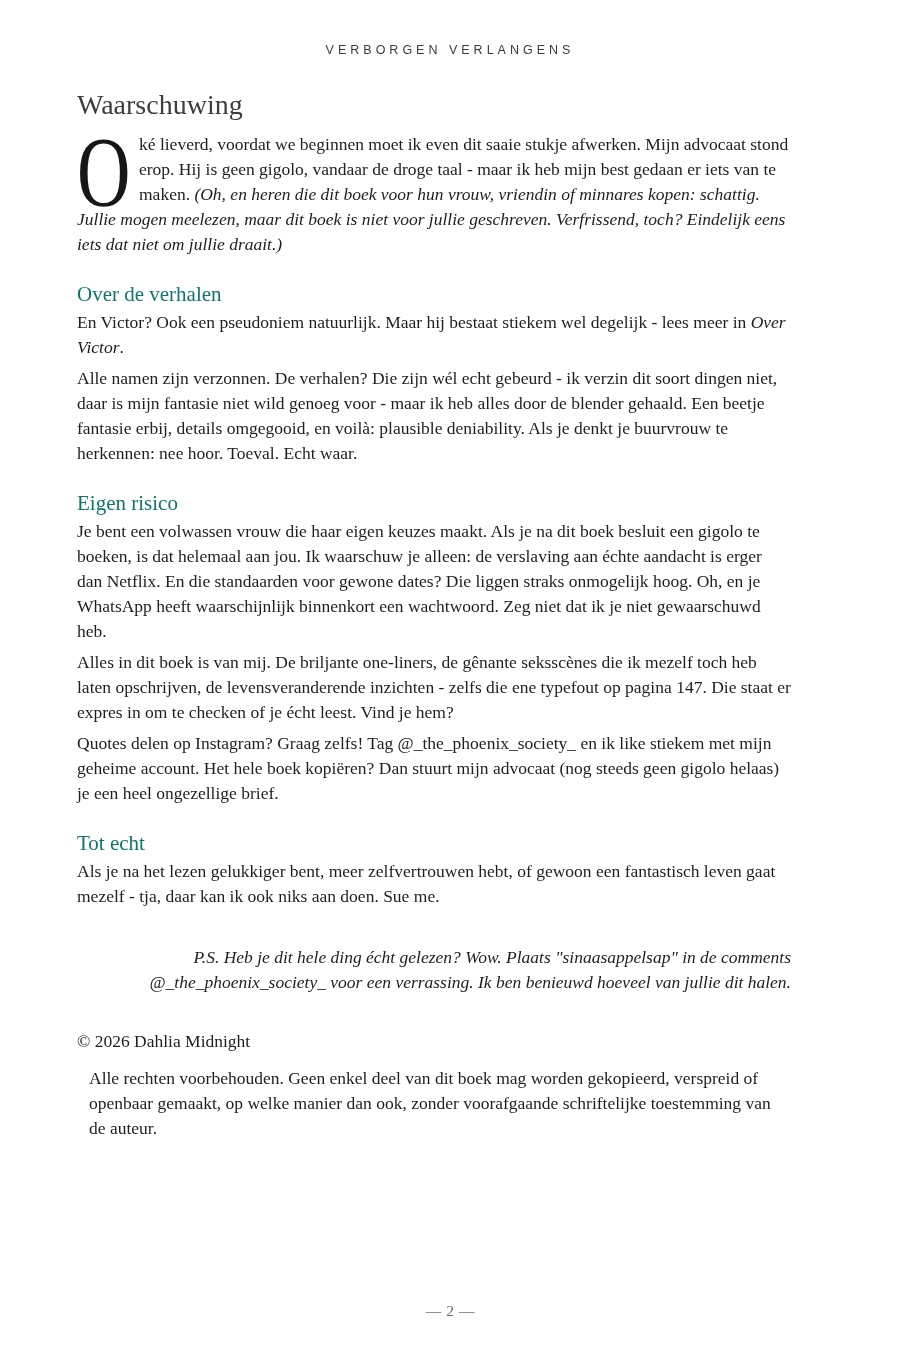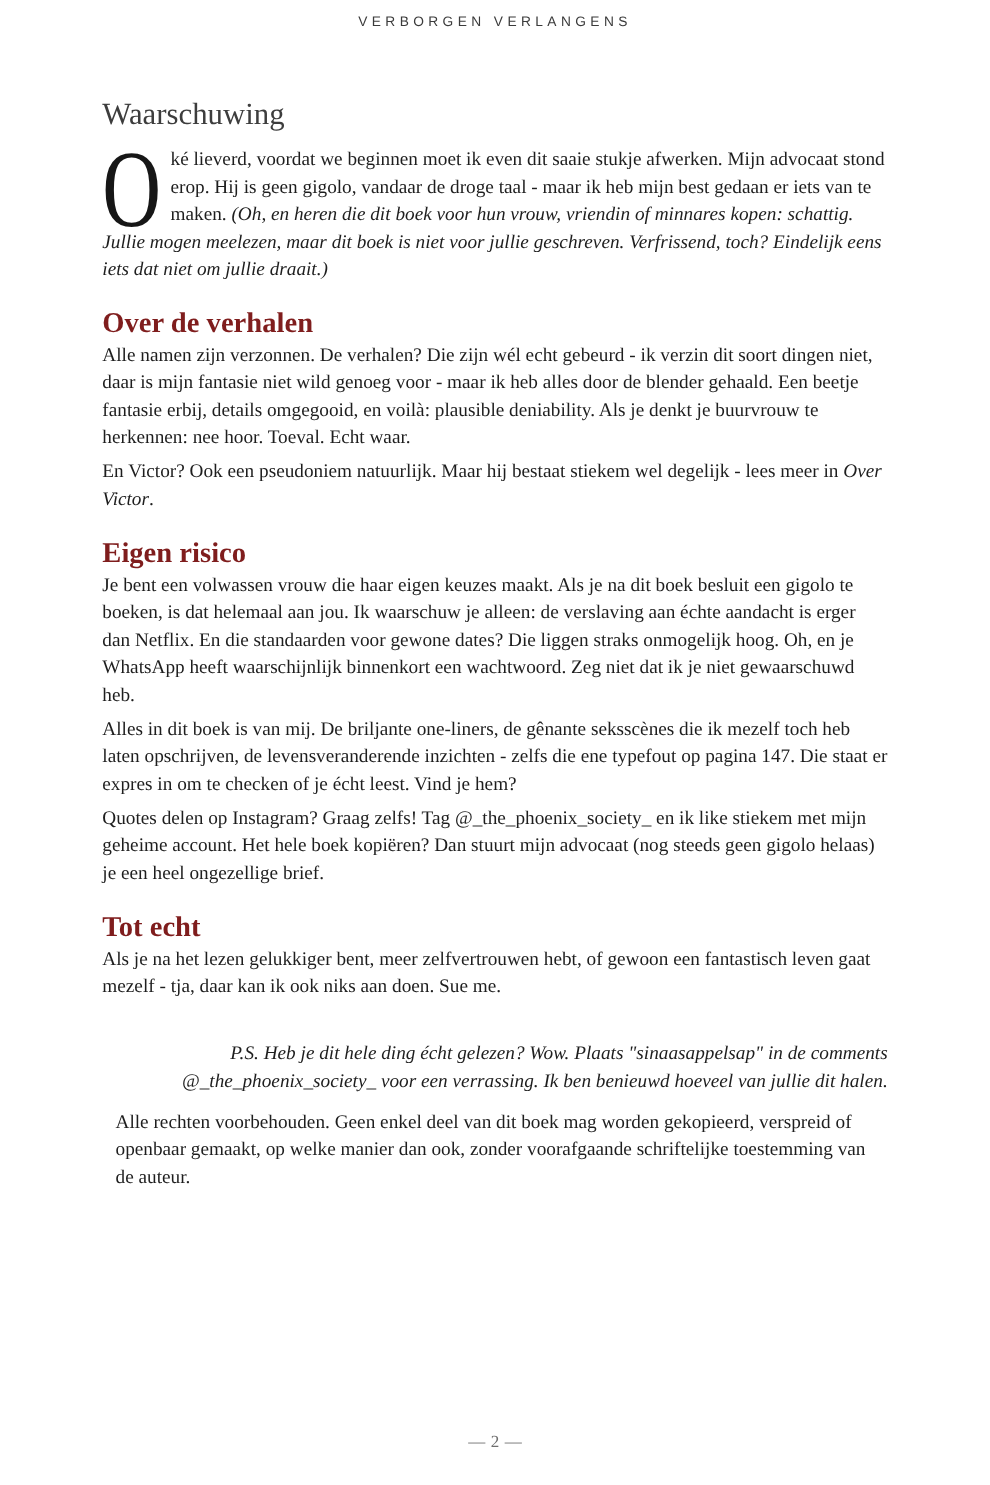--- a/index.html
+++ b/index.html
@@ -12,51 +12,51 @@
     position: relative;
     width: 900px;
     height: 1350px;
     background: #ffffff;
     font-family: "Liberation Serif", serif;
     overflow: hidden;
     margin: 0 auto;
   }
   .running-header {
     position: absolute;
-    top: 12px;
+    top: 42px;
     left: 0;
     right: 0;
     text-align: center;
     font-family: "Liberation Sans", sans-serif;
     font-size: 12.5px;
     line-height: 16px;
     letter-spacing: 4px;
     color: #3b3b3b;
   }
   .content {
     position: absolute;
     top: 88px;
-    left: 93px;
+    left: 77px;
     width: 714px;
   }
   h1.chapter-title {
     margin: 0 0 10px 0;
     font-family: "Liberation Serif", serif;
     font-weight: 400;
     font-size: 28px;
     line-height: 34px;
     color: #3d3d3d;
   }
   h2.section-heading {
     margin: 24px 0 3px 0;
     font-family: "Liberation Serif", serif;
-    font-weight: 700;
-    font-size: 26px;
+    font-weight: 400;
+    font-size: 21px;
     line-height: 26px;
-    color: #7f1d1d;
+    color: #0f766e;
   }
   p.body-par {
     margin: 0 0 6px 0;
     font-size: 17.5px;
     line-height: 25px;
     color: #1e1e1e;
     text-align: left;
   }
   p.body-par em { font-style: italic; }
   .dropcap {
@@ -114,41 +114,42 @@
   <div class="content">
 
     <h1 class="chapter-title">Waarschuwing</h1>
 
     <p class="body-par opening">
       <span class="dropcap">O</span><span><span>ké lieverd, voordat we beginnen moet ik even dit saaie stukje afwerken. Mijn advocaat stond erop. Hij is geen gigolo, vandaar de droge taal - maar ik heb mijn best gedaan er iets van te maken. </span><em>(Oh, en heren die dit boek voor hun vrouw, vriendin of minnares kopen: schattig. Jullie mogen meelezen, maar dit boek is niet voor jullie geschreven. Verfrissend, toch? Eindelijk eens iets dat niet om jullie draait.)</em></span>
     </p>
 
     <section>
       <h2 class="section-heading">Over de verhalen</h2>
+      <p class="body-par"><span>En Victor? Ook een pseudoniem natuurlijk. Maar hij bestaat stiekem wel degelijk - lees meer in </span><em>Over Victor</em><span>.</span></p>
       <p class="body-par"><span>Alle namen zijn verzonnen. De verhalen? Die zijn wél echt gebeurd - ik verzin dit soort dingen niet, daar is mijn fantasie niet wild genoeg voor - maar ik heb alles door de blender gehaald. Een beetje fantasie erbij, details omgegooid, en voilà: plausible deniability. Als je denkt je buurvrouw te herkennen: nee hoor. Toeval. Echt waar.</span></p>
-      <p class="body-par"><span>En Victor? Ook een pseudoniem natuurlijk. Maar hij bestaat stiekem wel degelijk - lees meer in </span><em>Over Victor</em><span>.</span></p>
     </section>
 
     <section>
       <h2 class="section-heading">Eigen risico</h2>
       <p class="body-par"><span>Je bent een volwassen vrouw die haar eigen keuzes maakt. Als je na dit boek besluit een gigolo te boeken, is dat helemaal aan jou. Ik waarschuw je alleen: de verslaving aan échte aandacht is erger dan Netflix. En die standaarden voor gewone dates? Die liggen straks onmogelijk hoog. Oh, en je WhatsApp heeft waarschijnlijk binnenkort een wachtwoord. Zeg niet dat ik je niet gewaarschuwd heb.</span></p>
     </section>
 
     <section>
       <p class="body-par"><span>Alles in dit boek is van mij. De briljante one-liners, de gênante seksscènes die ik mezelf toch heb laten opschrijven, de levensveranderende inzichten - zelfs die ene typefout op pagina 147. Die staat er expres in om te checken of je écht leest. Vind je hem?</span></p>
       <p class="body-par"><span>Quotes delen op Instagram? Graag zelfs! Tag @_the_phoenix_society_ en ik like stiekem met mijn geheime account. Het hele boek kopiëren? Dan stuurt mijn advocaat (nog steeds geen gigolo helaas) je een heel ongezellige brief.</span></p>
     </section>
 
     <section>
       <h2 class="section-heading">Tot echt</h2>
       <p class="body-par"><span>Als je na het lezen gelukkiger bent, meer zelfvertrouwen hebt, of gewoon een fantastisch leven gaat mezelf - tja, daar kan ik ook niks aan doen. Sue me.</span></p>
     </section>
 
     <p class="ps-note">P.S. Heb je dit hele ding écht gelezen? Wow. Plaats "sinaasappelsap" in de comments @_the_phoenix_society_ voor een verrassing. Ik ben benieuwd hoeveel van jullie dit halen.</p>
 
+    <p class="copyright-line">© 2026 Dahlia Midnight</p>
 
     <p class="rights-text">Alle rechten voorbehouden. Geen enkel deel van dit boek mag worden gekopieerd, verspreid of openbaar gemaakt, op welke manier dan ook, zonder voorafgaande schriftelijke toestemming van de auteur.</p>
 
   </div>
 
   <div class="page-footer">
     <span class="dash">—</span><span>2</span><span class="dash">—</span>
   </div>
 
 </div>

